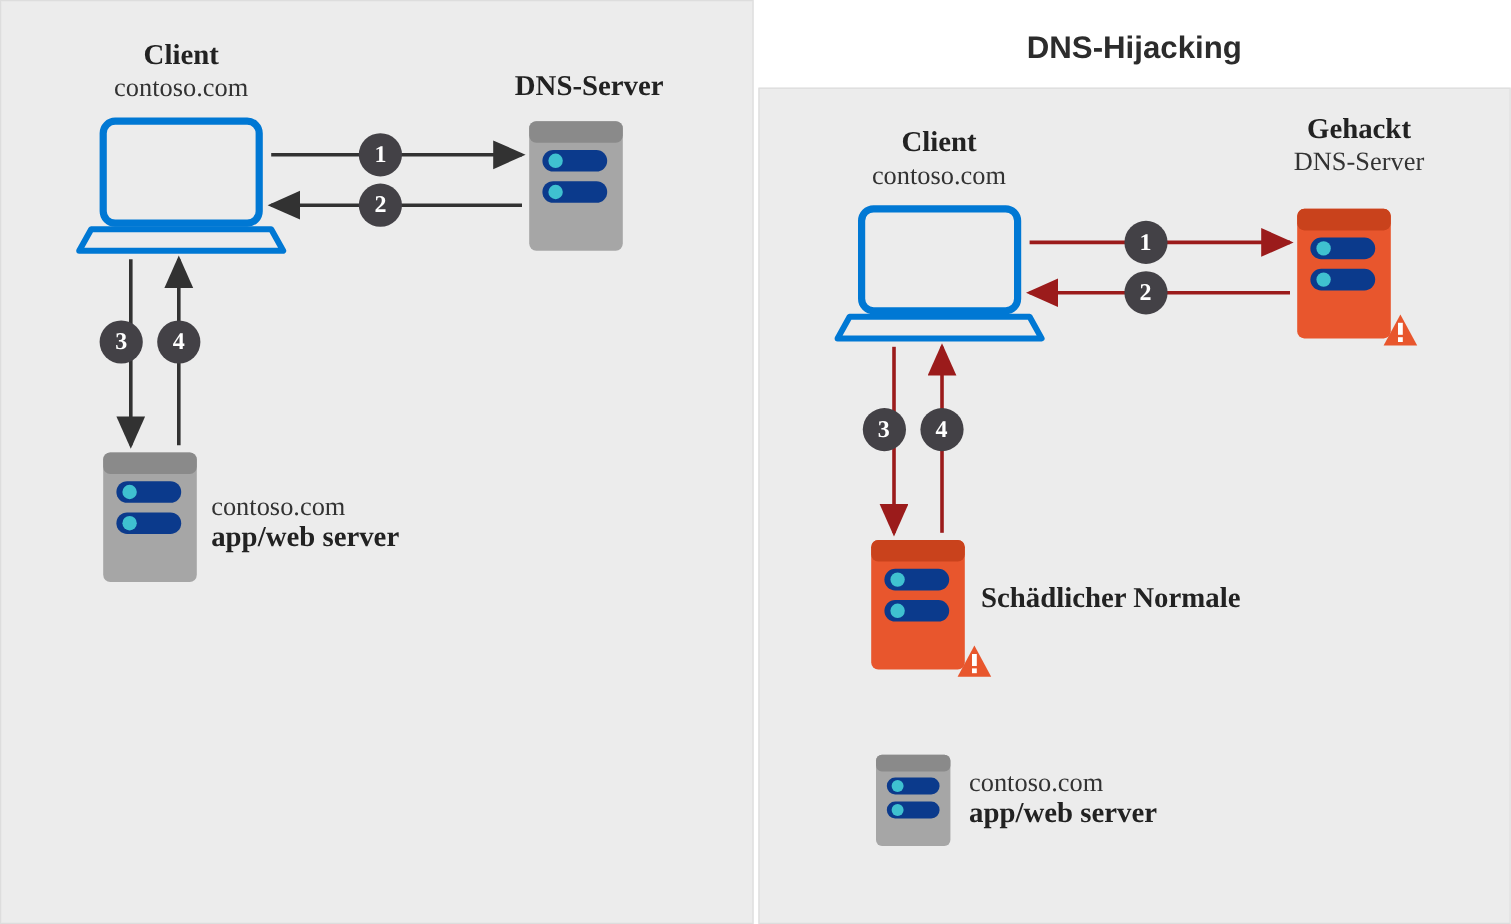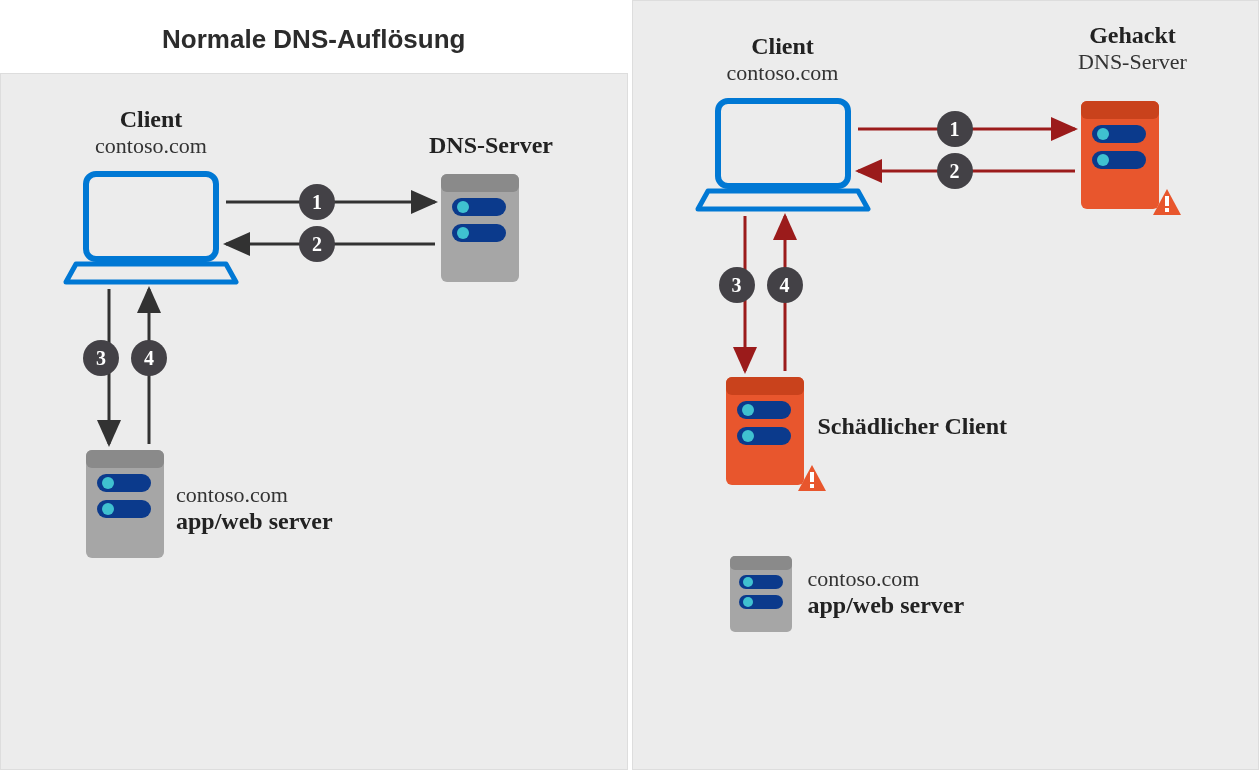--- a/index.html
+++ b/index.html
@@ -47,21 +47,20 @@
     width: 32px; height: 32px;
     line-height: 32px;
     text-align: center;
     pointer-events: none;
   }
 </style>
 </head>
 <body>
 
 <div class="panel">
-  <div class="panel-title">Normale DNS-Auflösung</div>
   <div class="panel-body">
 
     <div class="label-stack" style="left:60px; top:32px; width:180px;">
       <div class="label-bold">Client</div>
       <div class="label-reg">contoso.com</div>
     </div>
     <div class="label-stack" style="left:400px; top:58px; width:180px;">
       <div class="label-bold">DNS-Server</div>
     </div>
     <div class="server-label-stack" style="left:175px; top:408px;">
@@ -111,32 +110,33 @@
       <circle cx="148" cy="284" r="18" fill="#434146"></circle>
     </svg>
     <div class="badge-text" style="left:300px; top:112px;">1</div>
     <div class="badge-text" style="left:300px; top:154px;">2</div>
     <div class="badge-text" style="left:84px;  top:268px;">3</div>
     <div class="badge-text" style="left:132px; top:268px;">4</div>
   </div>
 </div>
 
 <div class="panel">
+  <div class="panel-title">DNS-Hijacking</div>
   <div class="panel-body">
 
     <div class="label-stack" style="left:60px; top:32px; width:180px;">
       <div class="label-bold">Client</div>
       <div class="label-reg">contoso.com</div>
     </div>
     <div class="label-stack" style="left:410px; top:21px; width:180px;">
       <div class="label-bold">Gehackt</div>
       <div class="label-reg">DNS-Server</div>
     </div>
     <div class="server-label-stack" style="left:185px; top:412px;">
-      <div class="label-bold">Schädlicher Client</div>
+      <div class="label-bold">Schädlicher Normale</div>
     </div>
     <div class="server-label-stack" style="left:175px; top:565px;">
       <div class="label-reg">contoso.com</div>
       <div class="label-bold">app/web server</div>
     </div>
 
     <svg width="625" height="700" style="position:absolute; left:0; top:0;">
       <defs>
         <marker id="arrRed" markerWidth="10" markerHeight="10" refX="8" refY="4" orient="auto">
           <path d="M0,0 L9,4 L0,8 Z" fill="#9b1b1b"></path>

